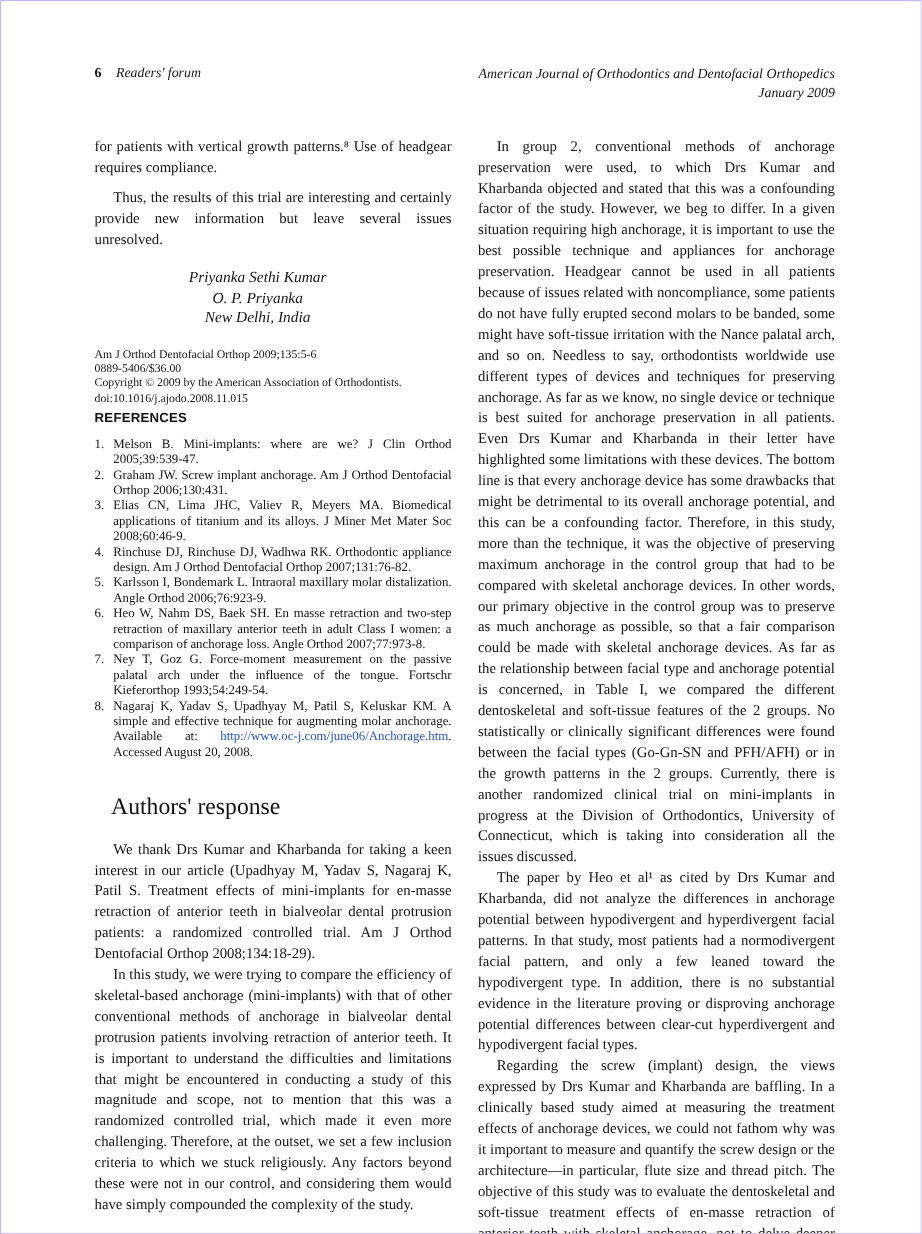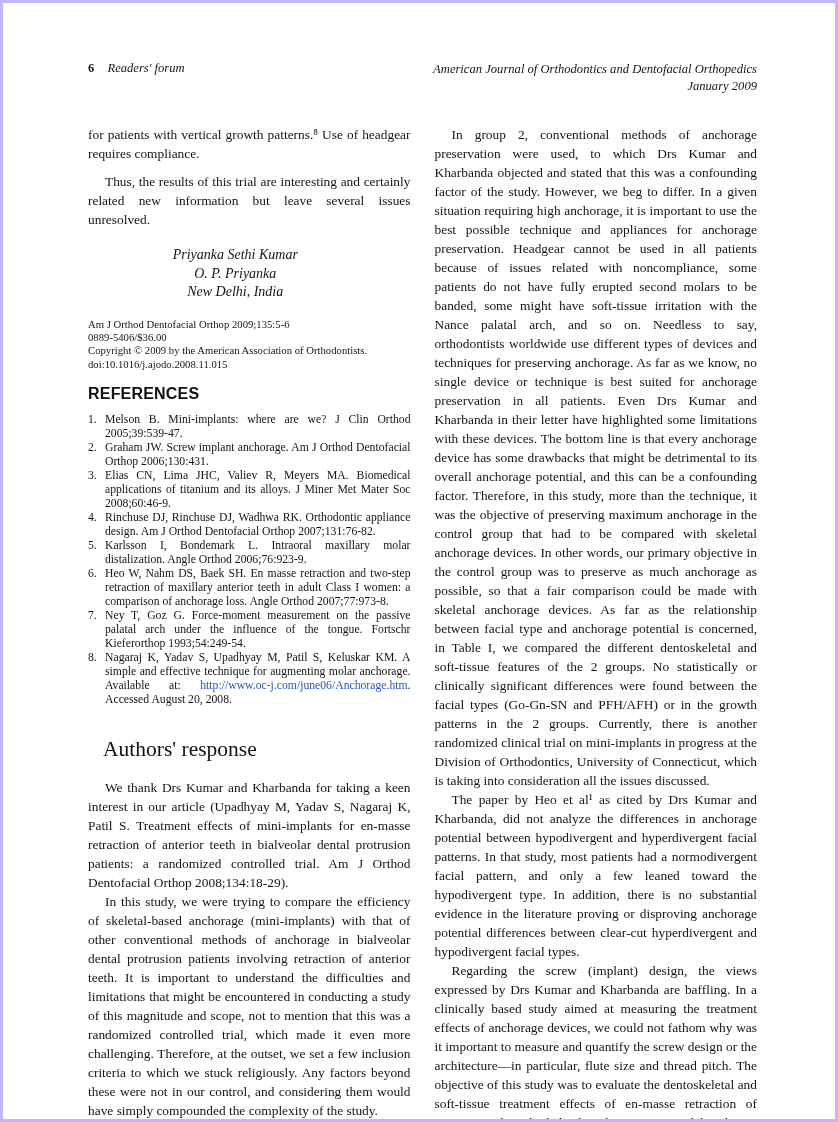--- a/index.html
+++ b/index.html
@@ -4,21 +4,21 @@
 <style>
   * { box-sizing: border-box; }
   html, body { margin: 0; padding: 0; background: #ffffff; }
   .page {
     width: 838px;
     height: 1122px;
     background: #ffffff;
     position: relative;
     font-family: "Liberation Serif", serif;
     color: #141414;
-    border: 3px solid #c4b5fd;
+    border: 1px solid #c4b5fd;
     overflow: hidden;
   }
   .header {
     position: absolute;
     top: 58px;
     left: 85px;
     right: 78px;
     display: flex;
     justify-content: space-between;
     align-items: flex-start;
@@ -52,23 +52,23 @@
     font-style: italic;
     font-size: 14px;
     line-height: 18.5px;
   }
   .smallprint {
     margin-top: 16px;
     font-size: 10.7px;
     line-height: 13.4px;
   }
   .refs-title {
-    margin: 14px 0 10px 0;
+    margin: 4px 0 10px 0;
     font-family: "Liberation Sans", sans-serif;
-    font-size: 16px;
+    font-size: 12px;
     font-weight: bold;
     letter-spacing: 0.2px;
     color: #111;
   }
   .refs { font-size: 11.7px; line-height: 14px; }
   .ref { display: flex; text-align: justify; }
   .ref-num { flex: 0 0 17px; }
   .ref-text { flex: 1 1 auto; min-width: 0; }
   .link { color: #2356c5; text-decoration: none; cursor: pointer; }
   .response-title {
@@ -91,21 +91,21 @@
     <div class="header-right">
       <div>American Journal of Orthodontics and Dentofacial Orthopedics</div>
       <div>January 2009</div>
     </div>
   </header>
 
   <main class="columns">
 
     <section class="col">
       <p class="body-text">for patients with vertical growth patterns.⁸ Use of headgear requires compliance.</p>
-      <p class="body-text indent gap-top">Thus, the results of this trial are interesting and certainly related new information but leave several issues unresolved.</p>
+      <p class="body-text indent gap-top">Thus, the results of this trial are interesting and certainly provide new information but leave several issues unresolved.</p>
 
       <div class="signature">
         <div>Priyanka Sethi Kumar</div>
         <div>O. P. Priyanka</div>
         <div>New Delhi, India</div>
       </div>
 
       <div class="smallprint">
         <div>Am J Orthod Dentofacial Orthop 2009;135:5-6</div>
         <div>0889-5406/$36.00</div>

